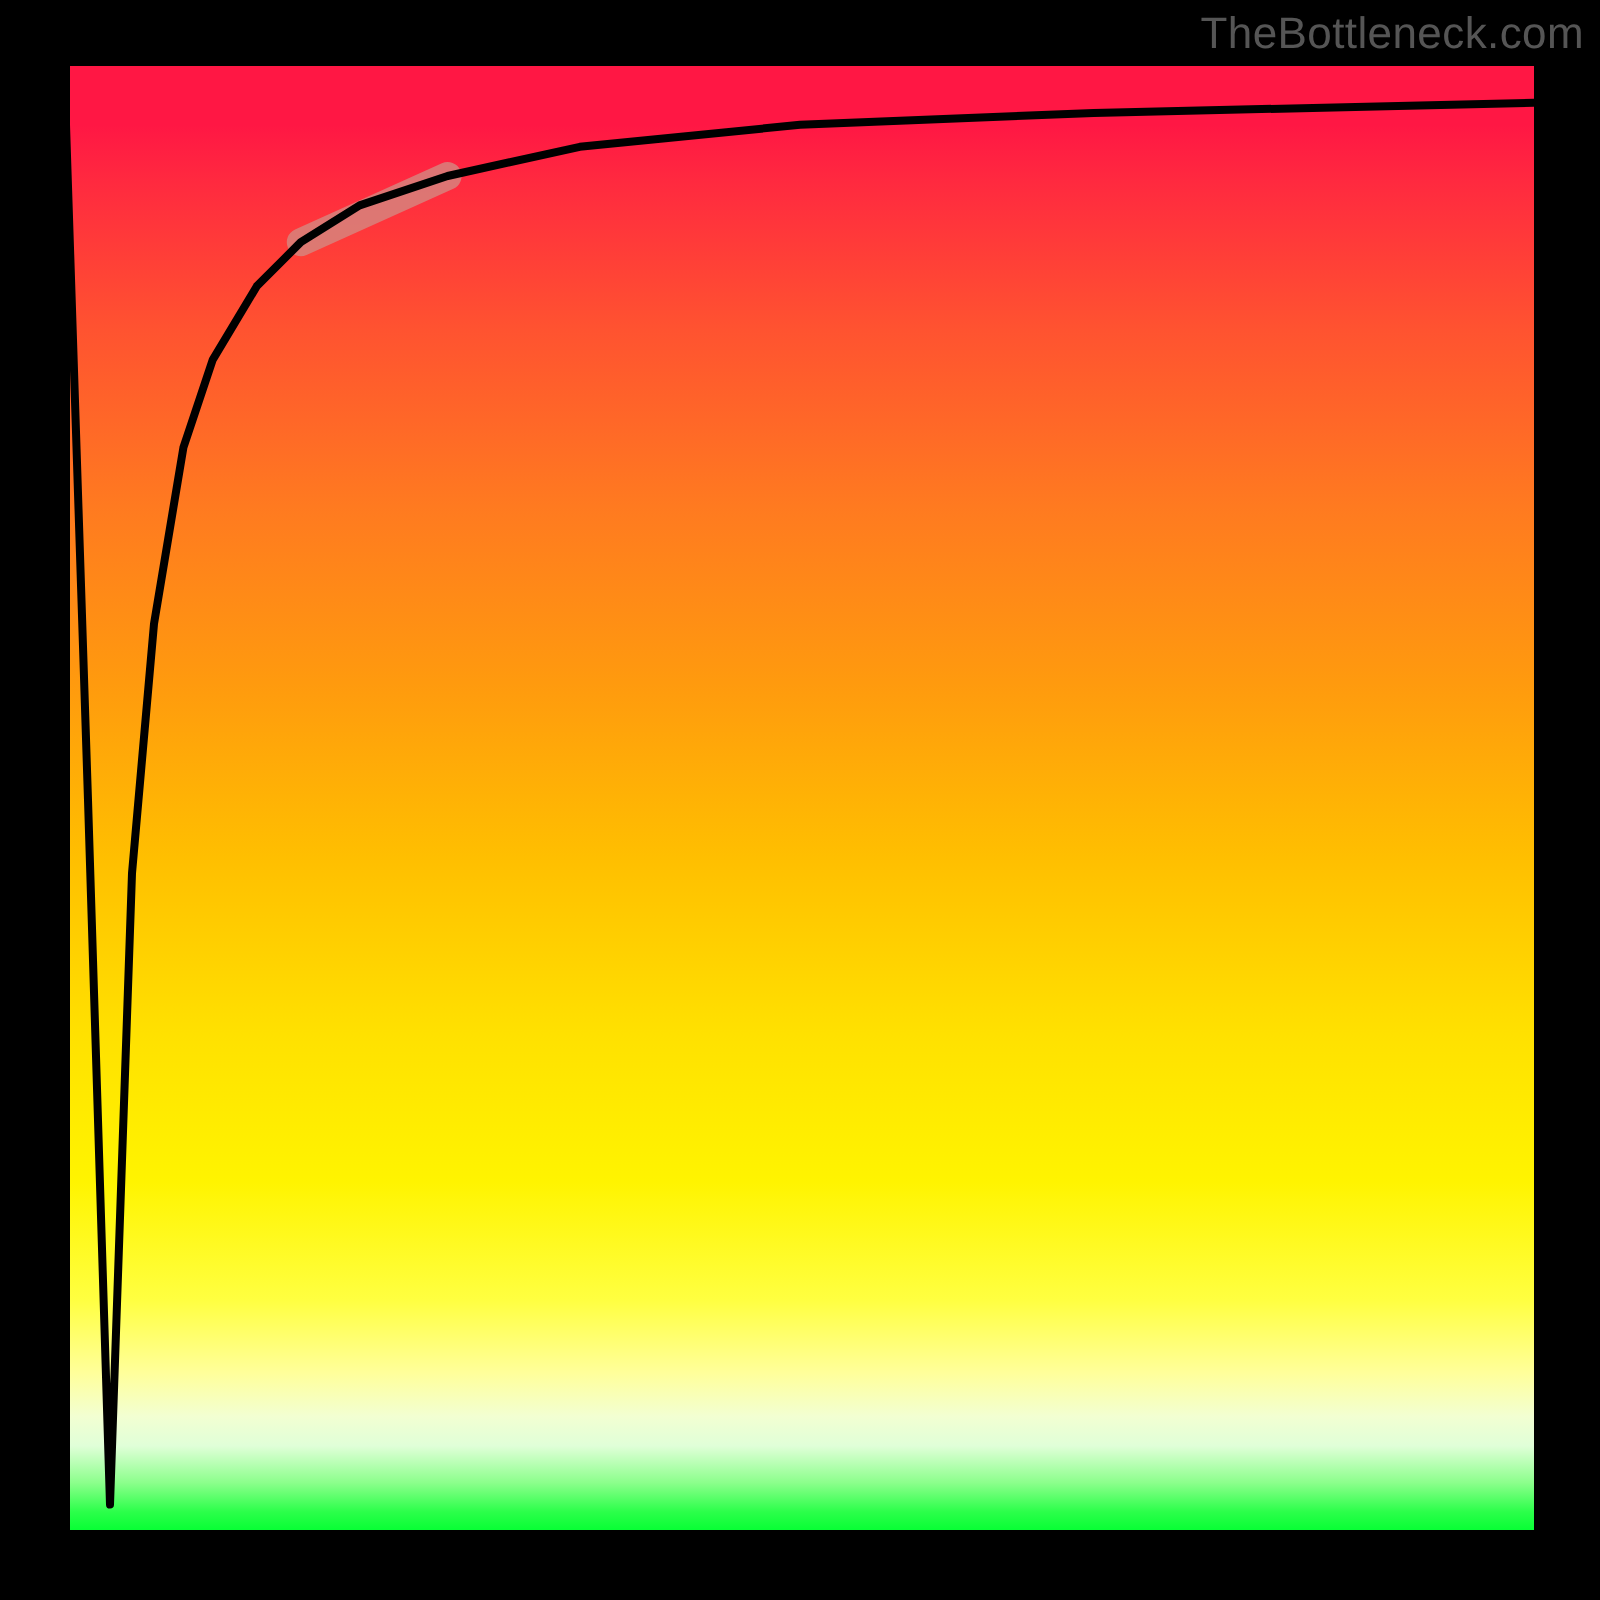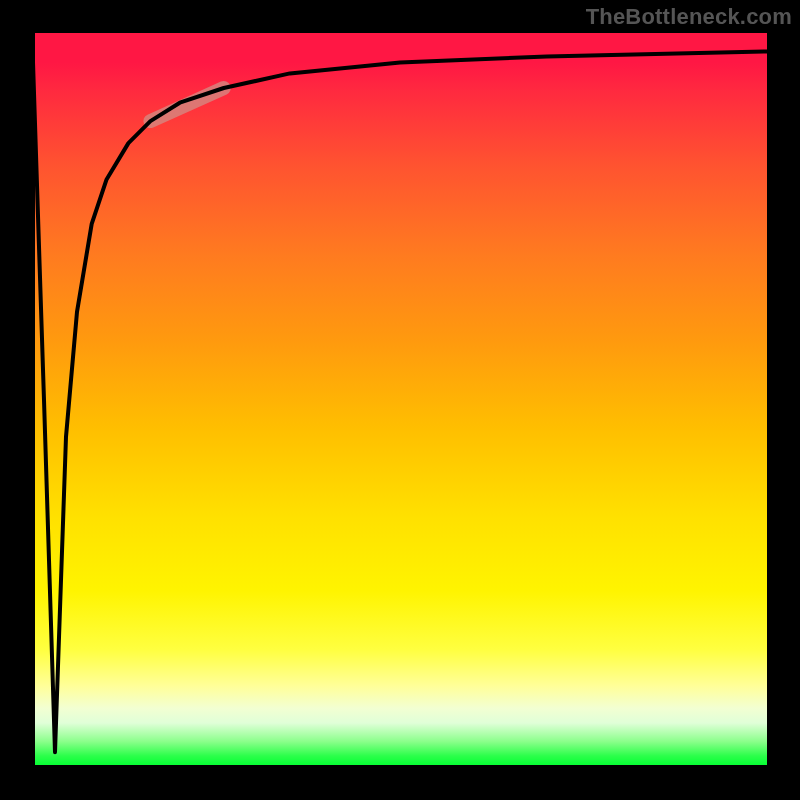--- a/index.html
+++ b/index.html
@@ -15,21 +15,21 @@
     position: relative;
     width: 800px;
     height: 800px;
   }
   .watermark {
     position: absolute;
     top: 4px;
     right: 8px;
     color: #555;
     font-size: 22px;
-    font-weight: 700;
+    font-weight: 400;
     letter-spacing: 0.2px;
     user-select: none;
   }
   .plot-frame {
     position: absolute;
     left: 33px;
     top: 33px;
     width: 734px;
     height: 734px;
     background: #000;

